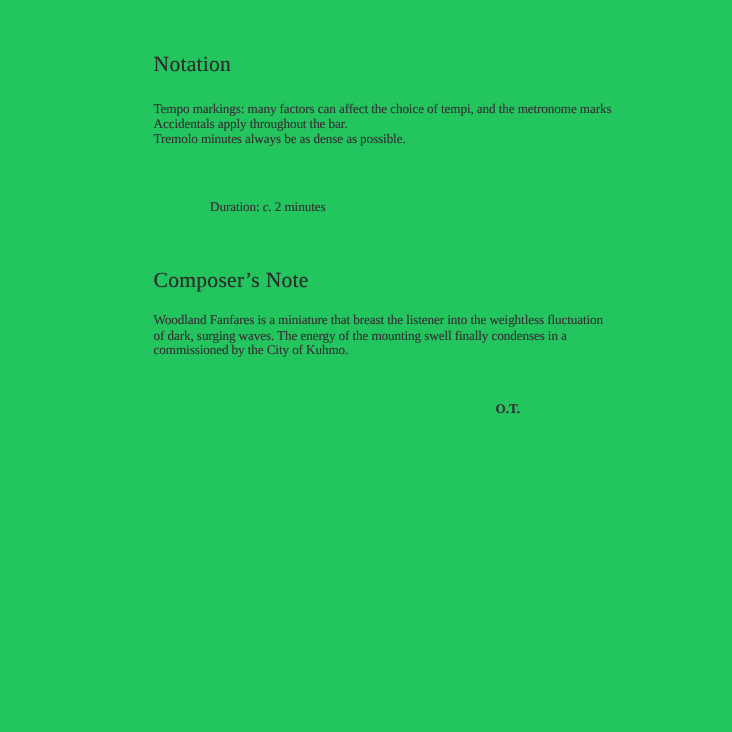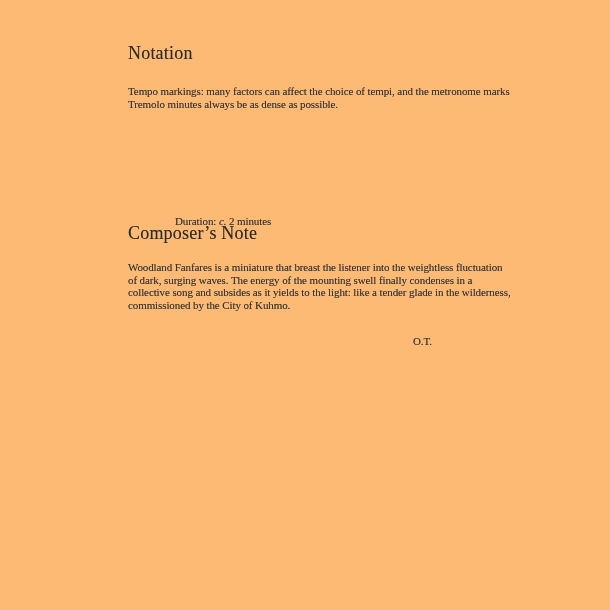--- a/index.html
+++ b/index.html
@@ -9,21 +9,21 @@
   body {
     width: 610px;
     height: 610px;
     background: #ffffff;
     font-family: "Liberation Serif", "DejaVu Serif", serif;
   }
   .page {
     position: relative;
     width: 610px;
     height: 610px;
-    background: #fdba74;
+    background: #22c55e;
     overflow: hidden;
   }
   .heading {
     position: absolute;
     font-size: 18px;
     letter-spacing: 0.2px;
     color: #2b2b2b;
     text-shadow: 0 0 0.6px rgba(70, 70, 70, 0.55);
     white-space: pre;
   }
@@ -33,44 +33,43 @@
     line-height: 12.5px;
     letter-spacing: -0.1px;
     color: #333333;
     text-shadow: 0 0 0.5px rgba(80, 80, 80, 0.6);
   }
   .line {
     white-space: pre;
   }
   .duration {
     white-space: pre;
-    margin-top: 48px;
   }
   .circa {
     font-style: italic;
   }
 </style>
 </head>
 <body>
 
 <div class="page">
 
   <div class="heading" style="left:128px; top:43px;">Notation</div>
 
   <div class="bodytext" style="left:128px; top:85px;">
     <div class="line">Tempo markings: many factors can affect the choice of tempi, and the metronome marks</div>
+    <div class="line">Accidentals apply throughout the bar.</div>
     <div class="line">Tremolo minutes always be as dense as possible.</div>
   </div>
 
   <div class="bodytext duration" style="left:175px; top:167px;"><span>Duration: </span><span class="circa">c.</span><span> 2 minutes</span></div>
 
   <div class="heading" style="left:128px; top:223px;">Composer’s Note</div>
 
   <div class="bodytext" style="left:128px; top:261px;">
     <div class="line">Woodland Fanfares is a miniature that breast the listener into the weightless fluctuation</div>
     <div class="line">of dark, surging waves. The energy of the mounting swell finally condenses in a</div>
-    <div class="line">collective song and subsides as it yields to the light: like a tender glade in the wilderness,</div>
     <div class="line">commissioned by the City of Kuhmo.</div>
   </div>
 
-  <div class="bodytext" style="left:413px; top:335px;">O.T.</div>
+  <div class="bodytext" style="left:413px; top:335px;font-weight:bold;">O.T.</div>
 
 </div>
 
 </body></html>

